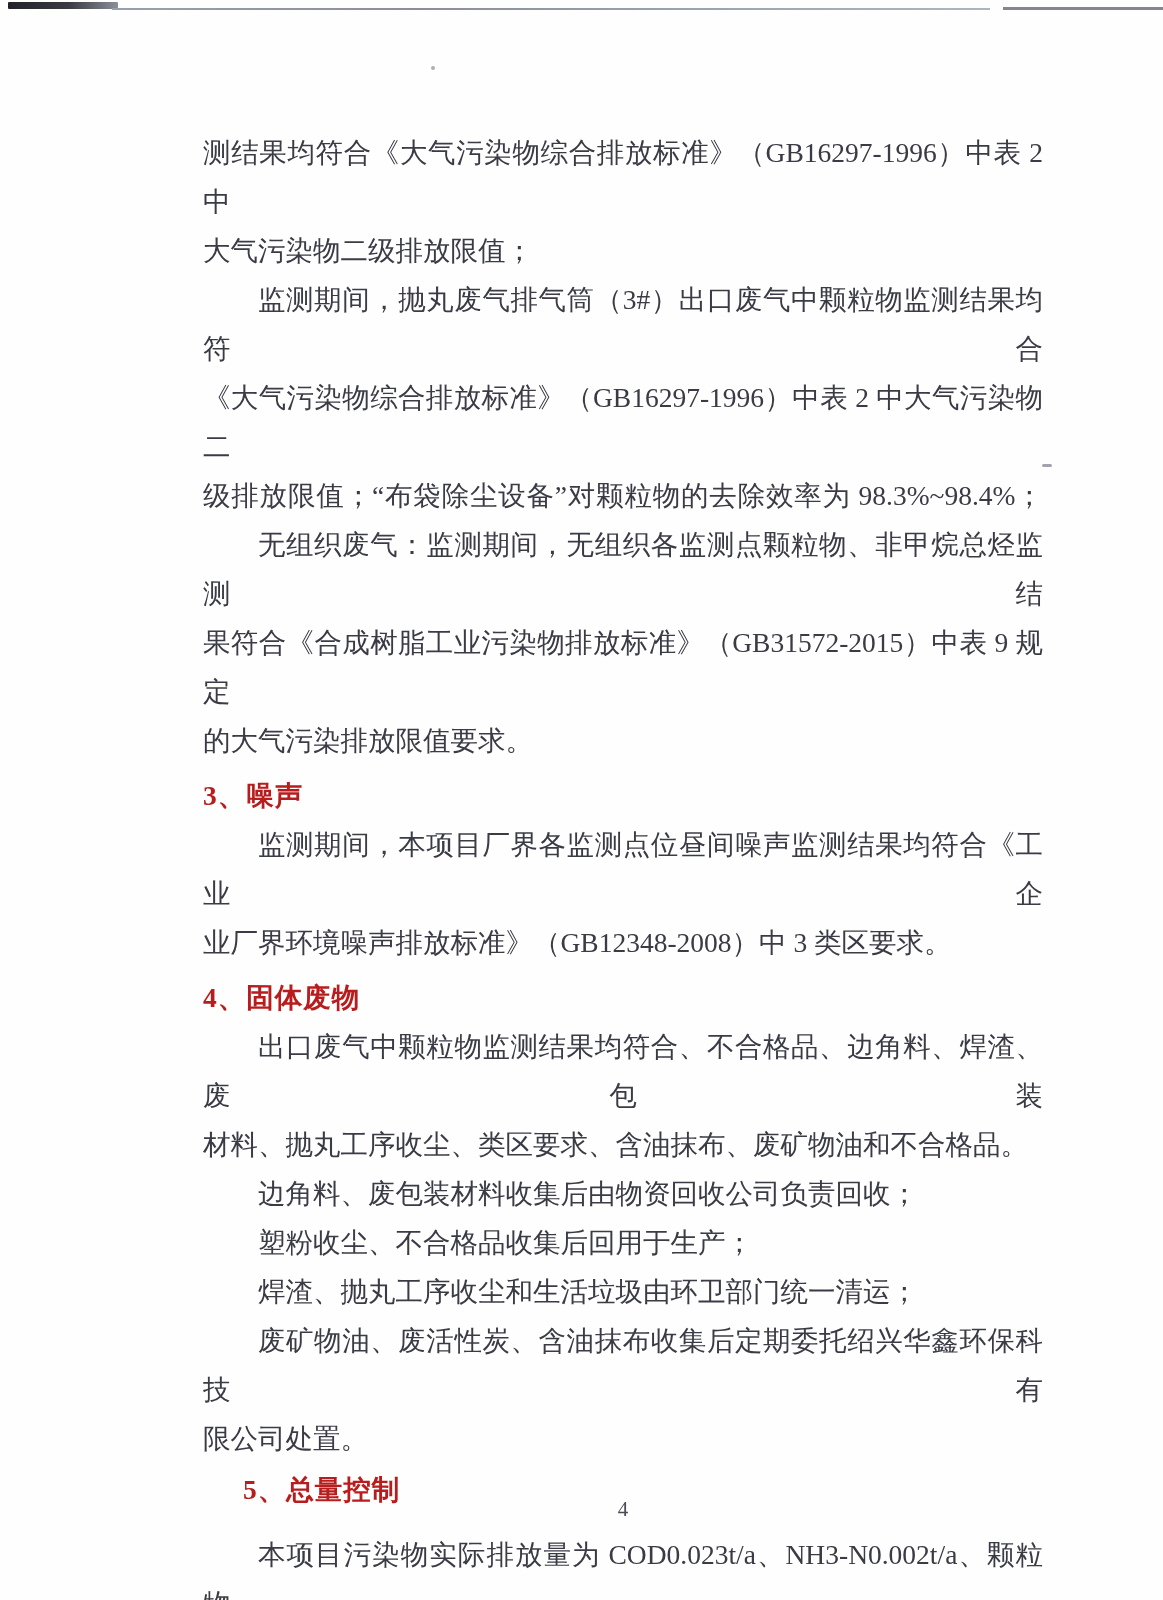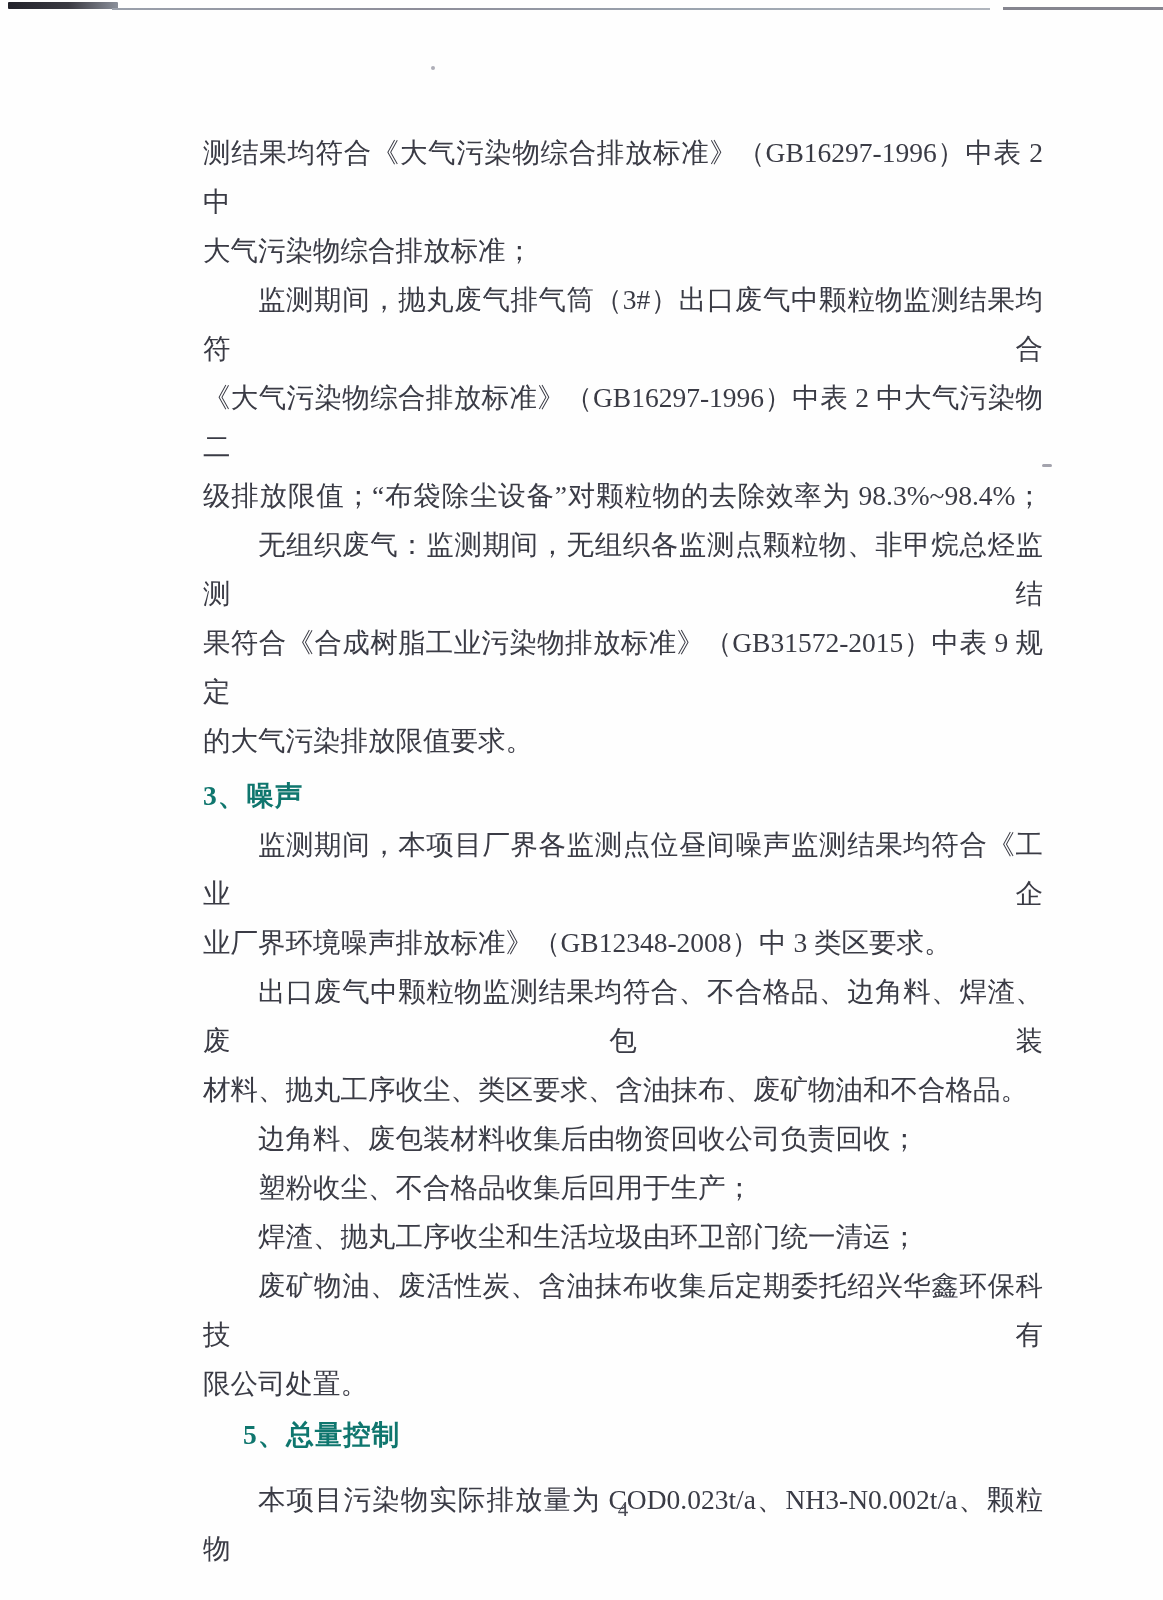--- a/index.html
+++ b/index.html
@@ -22,21 +22,21 @@
   .spk2{position:absolute;left:1042px;top:464px;width:10px;height:3px;border-radius:2px;background:#a3a3ad;}
 
   
   .doc{
     position:absolute;left:203px;top:128px;width:840px;
     font-size:27.5px;line-height:49px;
   }
   .ln{min-height:49px;}
   .just{text-align:justify;text-align-last:justify;}
   .ind{text-indent:2em;}
-  .hd{font-weight:bold;color:#0f766e;letter-spacing:1px;}
+  .hd{font-weight:bold;color:#b91c1c;letter-spacing:1px;}
   .mt2{margin-top:2px;margin-left:40px;}
   .mt6{margin-top:6px;}
   .mt16{margin-top:16px;}
 
   .footer{
     position:absolute;top:1497px;left:203px;width:840px;
     text-align:center;font-size:21px;color:#4a4b55;
   }
 </style>
 </head>
@@ -47,21 +47,21 @@
   <div class="tl-bar"></div>
   <div class="topline"></div>
   <div class="topline2"></div>
   <div class="spk1"></div>
   <div class="spk2"></div>
 
   <div class="doc">
 
     <div class="blk">
       <div class="ln just">测结果均符合《大气污染物综合排放标准》（GB16297-1996）中表 2 中</div>
-      <div class="ln">大气污染物综合排放标准；</div>
+      <div class="ln">大气污染物二级排放限值；</div>
     </div>
 
     <div class="blk">
       <div class="ln just ind">监测期间，抛丸废气排气筒（3#）出口废气中颗粒物监测结果均符合</div>
       <div class="ln just">《大气污染物综合排放标准》（GB16297-1996）中表 2 中大气污染物二</div>
       <div class="ln just">级排放限值；“布袋除尘设备”对颗粒物的去除效率为 98.3%~98.4%；</div>
     </div>
 
     <div class="blk">
       <div class="ln just ind">无组织废气：监测期间，无组织各监测点颗粒物、非甲烷总烃监测结</div>
@@ -69,20 +69,21 @@
       <div class="ln">的大气污染排放限值要求。</div>
     </div>
 
     <div class="ln hd mt6">3、噪声</div>
 
     <div class="blk">
       <div class="ln just ind">监测期间，本项目厂界各监测点位昼间噪声监测结果均符合《工业企</div>
       <div class="ln">业厂界环境噪声排放标准》（GB12348-2008）中 3 类区要求。</div>
     </div>
 
+    <div class="ln hd mt6">4、固体废物</div>
 
     <div class="blk">
       <div class="ln just ind">出口废气中颗粒物监测结果均符合、不合格品、边角料、焊渣、废包装</div>
       <div class="ln">材料、抛丸工序收尘、类区要求、含油抹布、废矿物油和不合格品。</div>
     </div>
 
     <div class="blk">
       <div class="ln ind">边角料、废包装材料收集后由物资回收公司负责回收；</div>
     </div>
 

